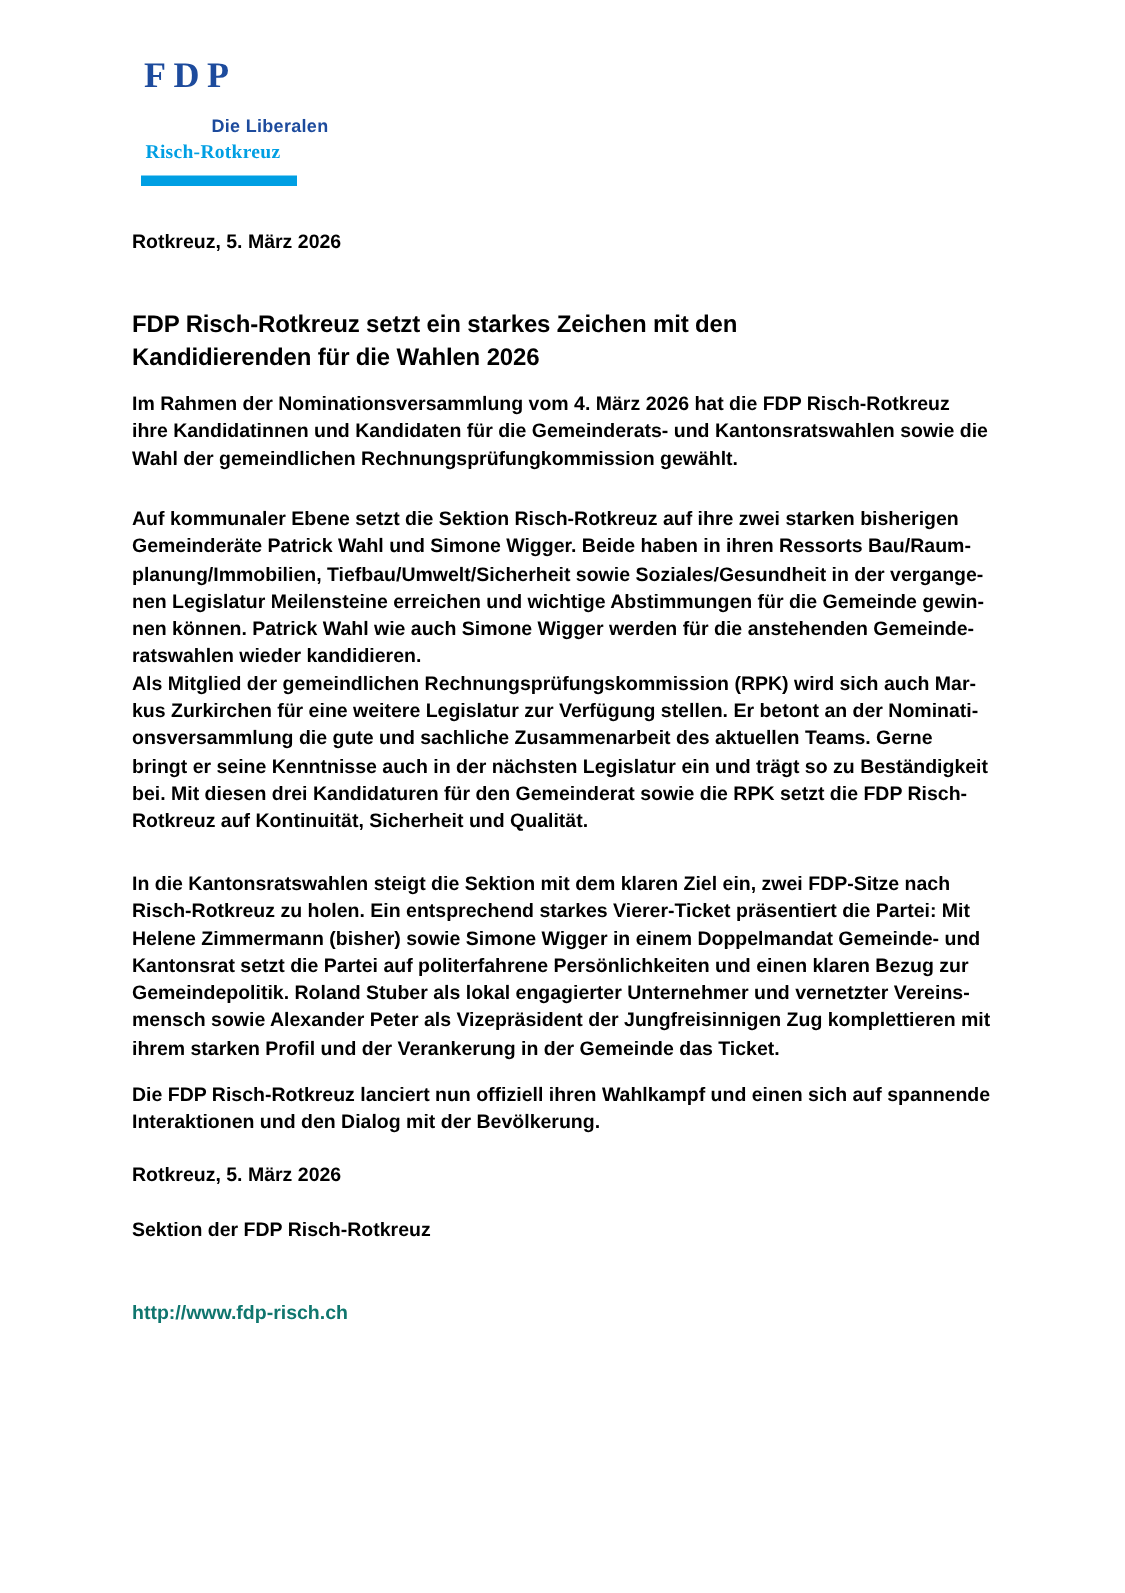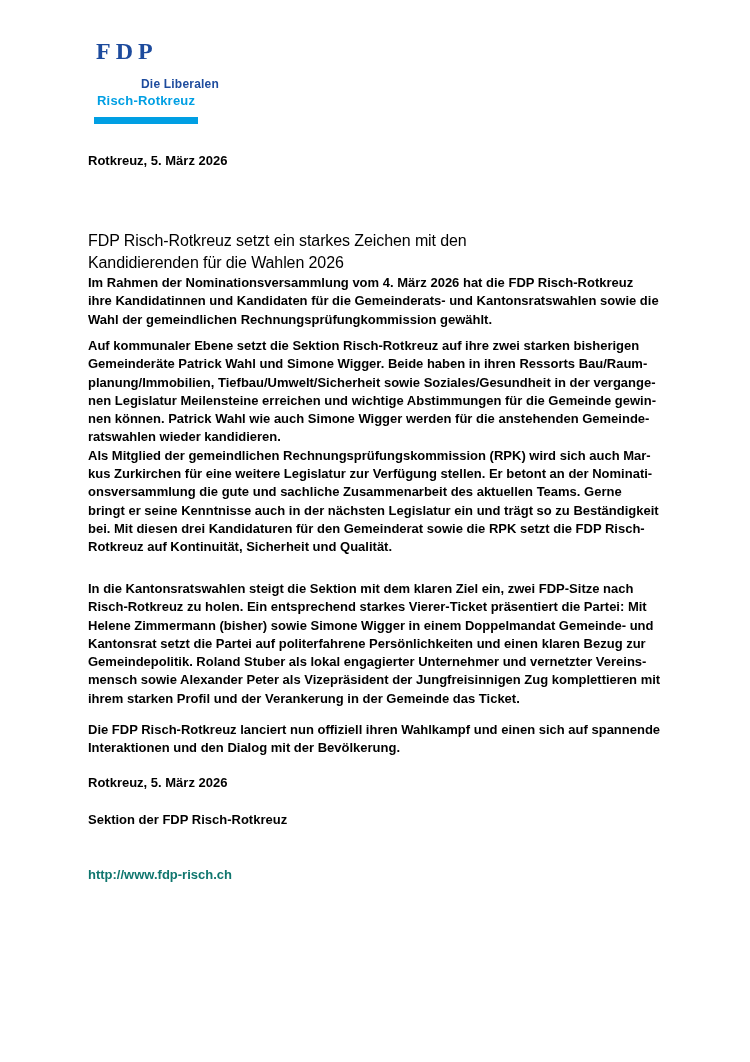--- a/index.html
+++ b/index.html
@@ -35,64 +35,64 @@
     padding-left: 44px;
   }
   .logo-section {
     left: 97px; top: 93px;
     font-weight: bold;
     font-size: 13px;
     line-height: 15px;
     color: var(--accent_cyan, #009fe3);
     letter-spacing: 0.2px;
     white-space: pre;
+    font-family: Liberation Serif, serif;
   }
   .logo-bar {
     left: 94px; top: 117px;
     width: 104px; height: 7px;
     background: var(--accent_cyan, #009fe3);
   }
 
   
   .body-text {
     left: 88px;
     font-size: 13px;
     line-height: 18.3px;
     white-space: pre;
     color: #000000;
   }
   .doc-title {
     left: 88px; top: 206px;
     font-size: 16px;
-    font-weight: normal;
+    font-weight: bold;
     line-height: 21.6px;
     letter-spacing: -0.1px;
     white-space: pre;
     color: #000000;
-    margin-top: 24px;
   }
   .website { text-decoration: none; color: #0f766e; display: block; }
 </style>
 </head>
 <body>
 
 <header>
   <div class="abs logo-brand">FDP</div>
   <div class="abs logo-tagline">Die Liberalen</div>
   <div class="abs logo-section">Risch-Rotkreuz</div>
   <div class="abs logo-bar"></div>
 </header>
 
 <main>
   <div class="abs body-text" style="top:152px">Rotkreuz, 5. März 2026</div>
 
   <h1 class="abs doc-title">FDP Risch-Rotkreuz setzt ein starkes Zeichen mit den
 Kandidierenden für die Wahlen 2026</h1>
 
-  <p class="abs body-text" style="top:274px">Im Rahmen der Nominationsversammlung vom 4. März 2026 hat die FDP Risch-Rotkreuz
+  <p class="abs body-text" style="top:260px">Im Rahmen der Nominationsversammlung vom 4. März 2026 hat die FDP Risch-Rotkreuz
 ihre Kandidatinnen und Kandidaten für die Gemeinderats- und Kantonsratswahlen sowie die
 Wahl der gemeindlichen Rechnungsprüfungkommission gewählt.</p>
 
   <p class="abs body-text" style="top:337px">Auf kommunaler Ebene setzt die Sektion Risch-Rotkreuz auf ihre zwei starken bisherigen
 Gemeinderäte Patrick Wahl und Simone Wigger. Beide haben in ihren Ressorts Bau/Raum-
 planung/Immobilien, Tiefbau/Umwelt/Sicherheit sowie Soziales/Gesundheit in der vergange-
 nen Legislatur Meilensteine erreichen und wichtige Abstimmungen für die Gemeinde gewin-
 nen können. Patrick Wahl wie auch Simone Wigger werden für die anstehenden Gemeinde-
 ratswahlen wieder kandidieren.
 Als Mitglied der gemeindlichen Rechnungsprüfungskommission (RPK) wird sich auch Mar-

